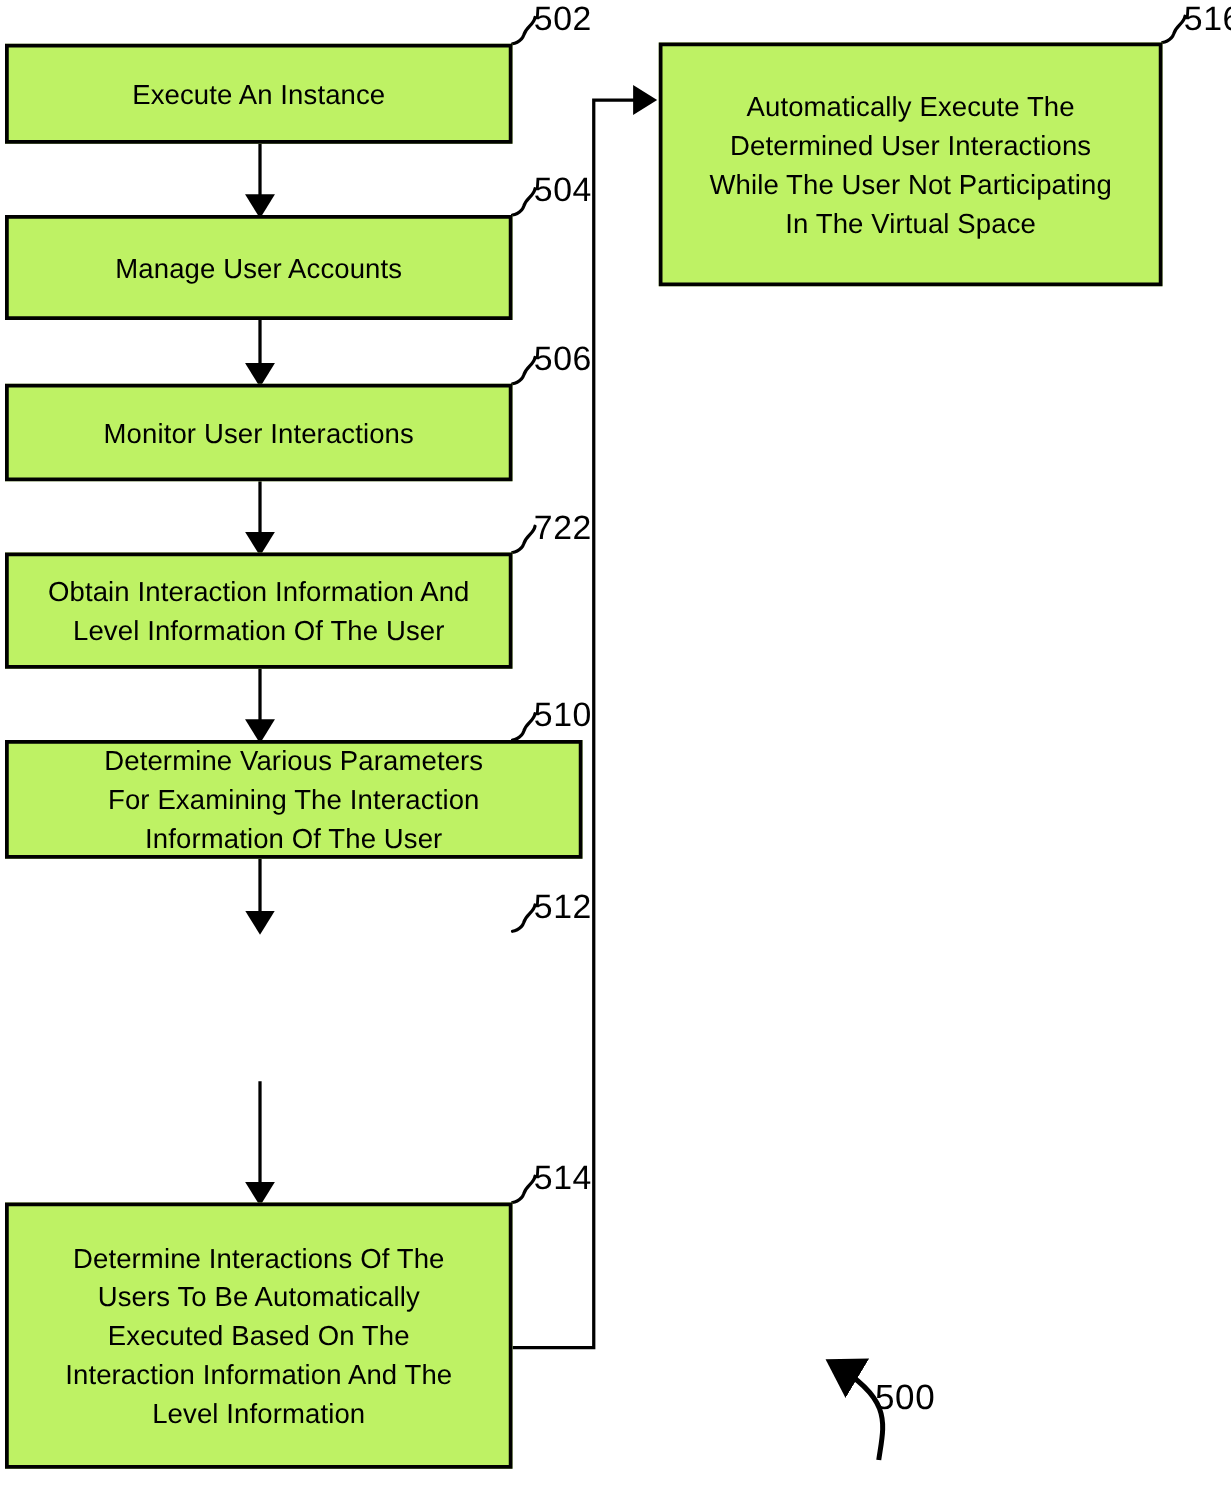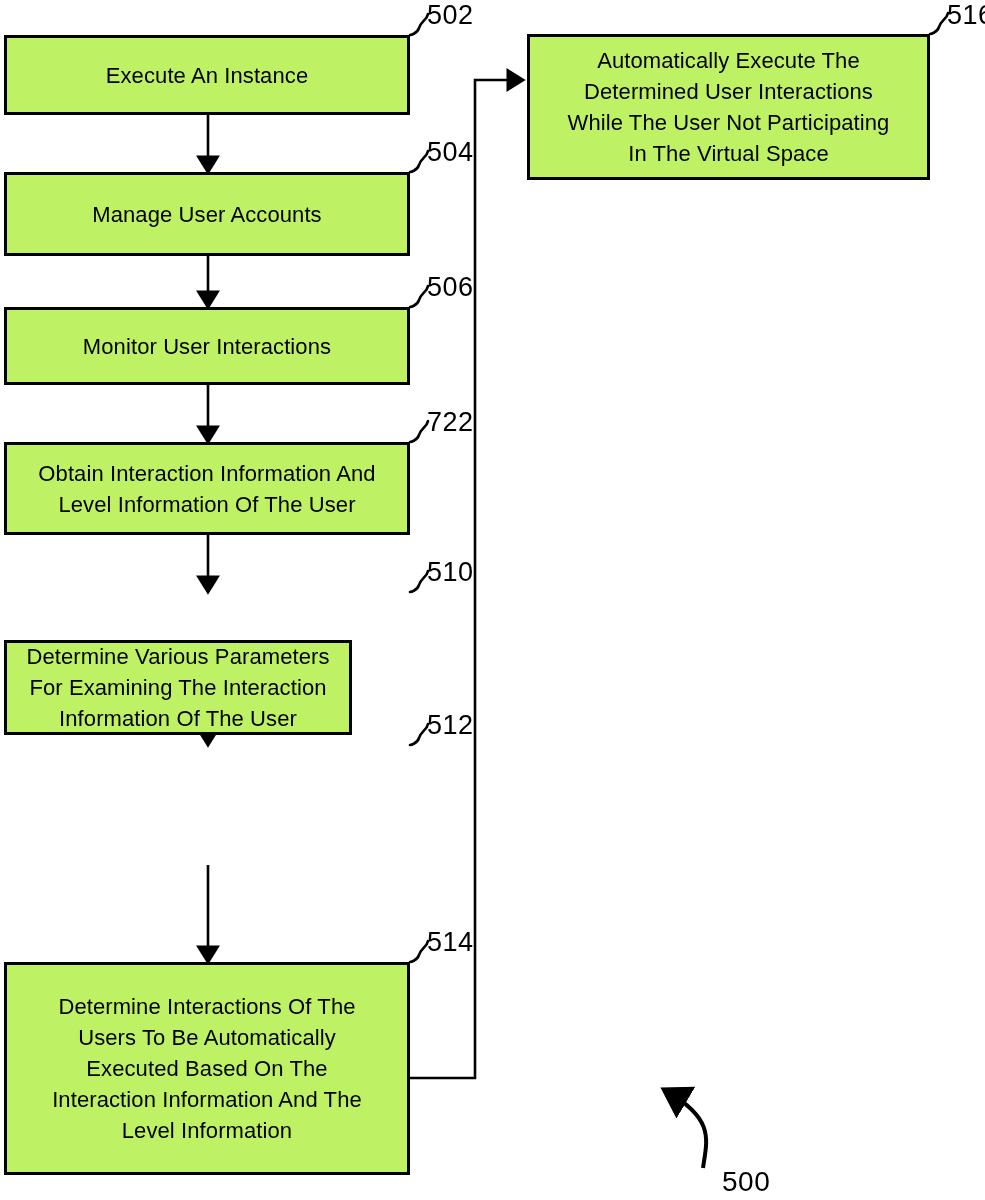--- a/index.html
+++ b/index.html
@@ -102,46 +102,46 @@
 
   <div class="pbox" style="left:4px; top:442px; width:406px; height:93px;">
     <span class="ptext">Obtain Interaction Information And
 Level Information Of The User</span>
   </div>
 
   <div class="pbox" style="left:4px; top:307px; width:406px; height:78px;">
     <span class="ptext">Monitor User Interactions</span>
   </div>
 
-  <div class="pbox" style="left:4px; top:592px; width:348px; height:95px;margin-top:48px;">
+  <div class="pbox" style="left:4px; top:592px; width:462px; height:95px;">
     <span class="ptext">Determine Various Parameters
 For Examining The Interaction
 Information Of The User</span>
   </div>
 
 
   <div class="pbox" style="left:4px; top:962px; width:406px; height:213px;">
     <span class="ptext">Determine Interactions Of The
 Users To Be Automatically
 Executed Based On The
 Interaction Information And The
 Level Information</span>
   </div>
 
-  <div class="pbox" style="left:527px; top:34px; width:403px; height:146px;">
+  <div class="pbox" style="left:527px; top:34px; width:403px; height:195px;">
     <span class="ptext">Automatically Execute The
 Determined User Interactions
 While The User Not Participating
 In The Virtual Space</span>
   </div>
 
   <div class="refnum" style="left:427px; top:2px;">502</div>
   <div class="refnum" style="left:427px; top:139px;">504</div>
   <div class="refnum" style="left:427px; top:274px;">506</div>
   <div class="refnum" style="left:427px; top:409px;">722</div>
   <div class="refnum" style="left:427px; top:559px;">510</div>
   <div class="refnum" style="left:427px; top:712px;">512</div>
   <div class="refnum" style="left:427px; top:929px;">514</div>
   <div class="refnum" style="left:947px; top:2px;">516</div>
 
-  <div class="refnum" style="left:700px; top:1168px; font-size:28px;margin-left:22px;">500</div>
+  <div class="refnum" style="left:700px; top:1104px; font-size:28px;">500</div>
 
 </div>
 
 </body></html>

